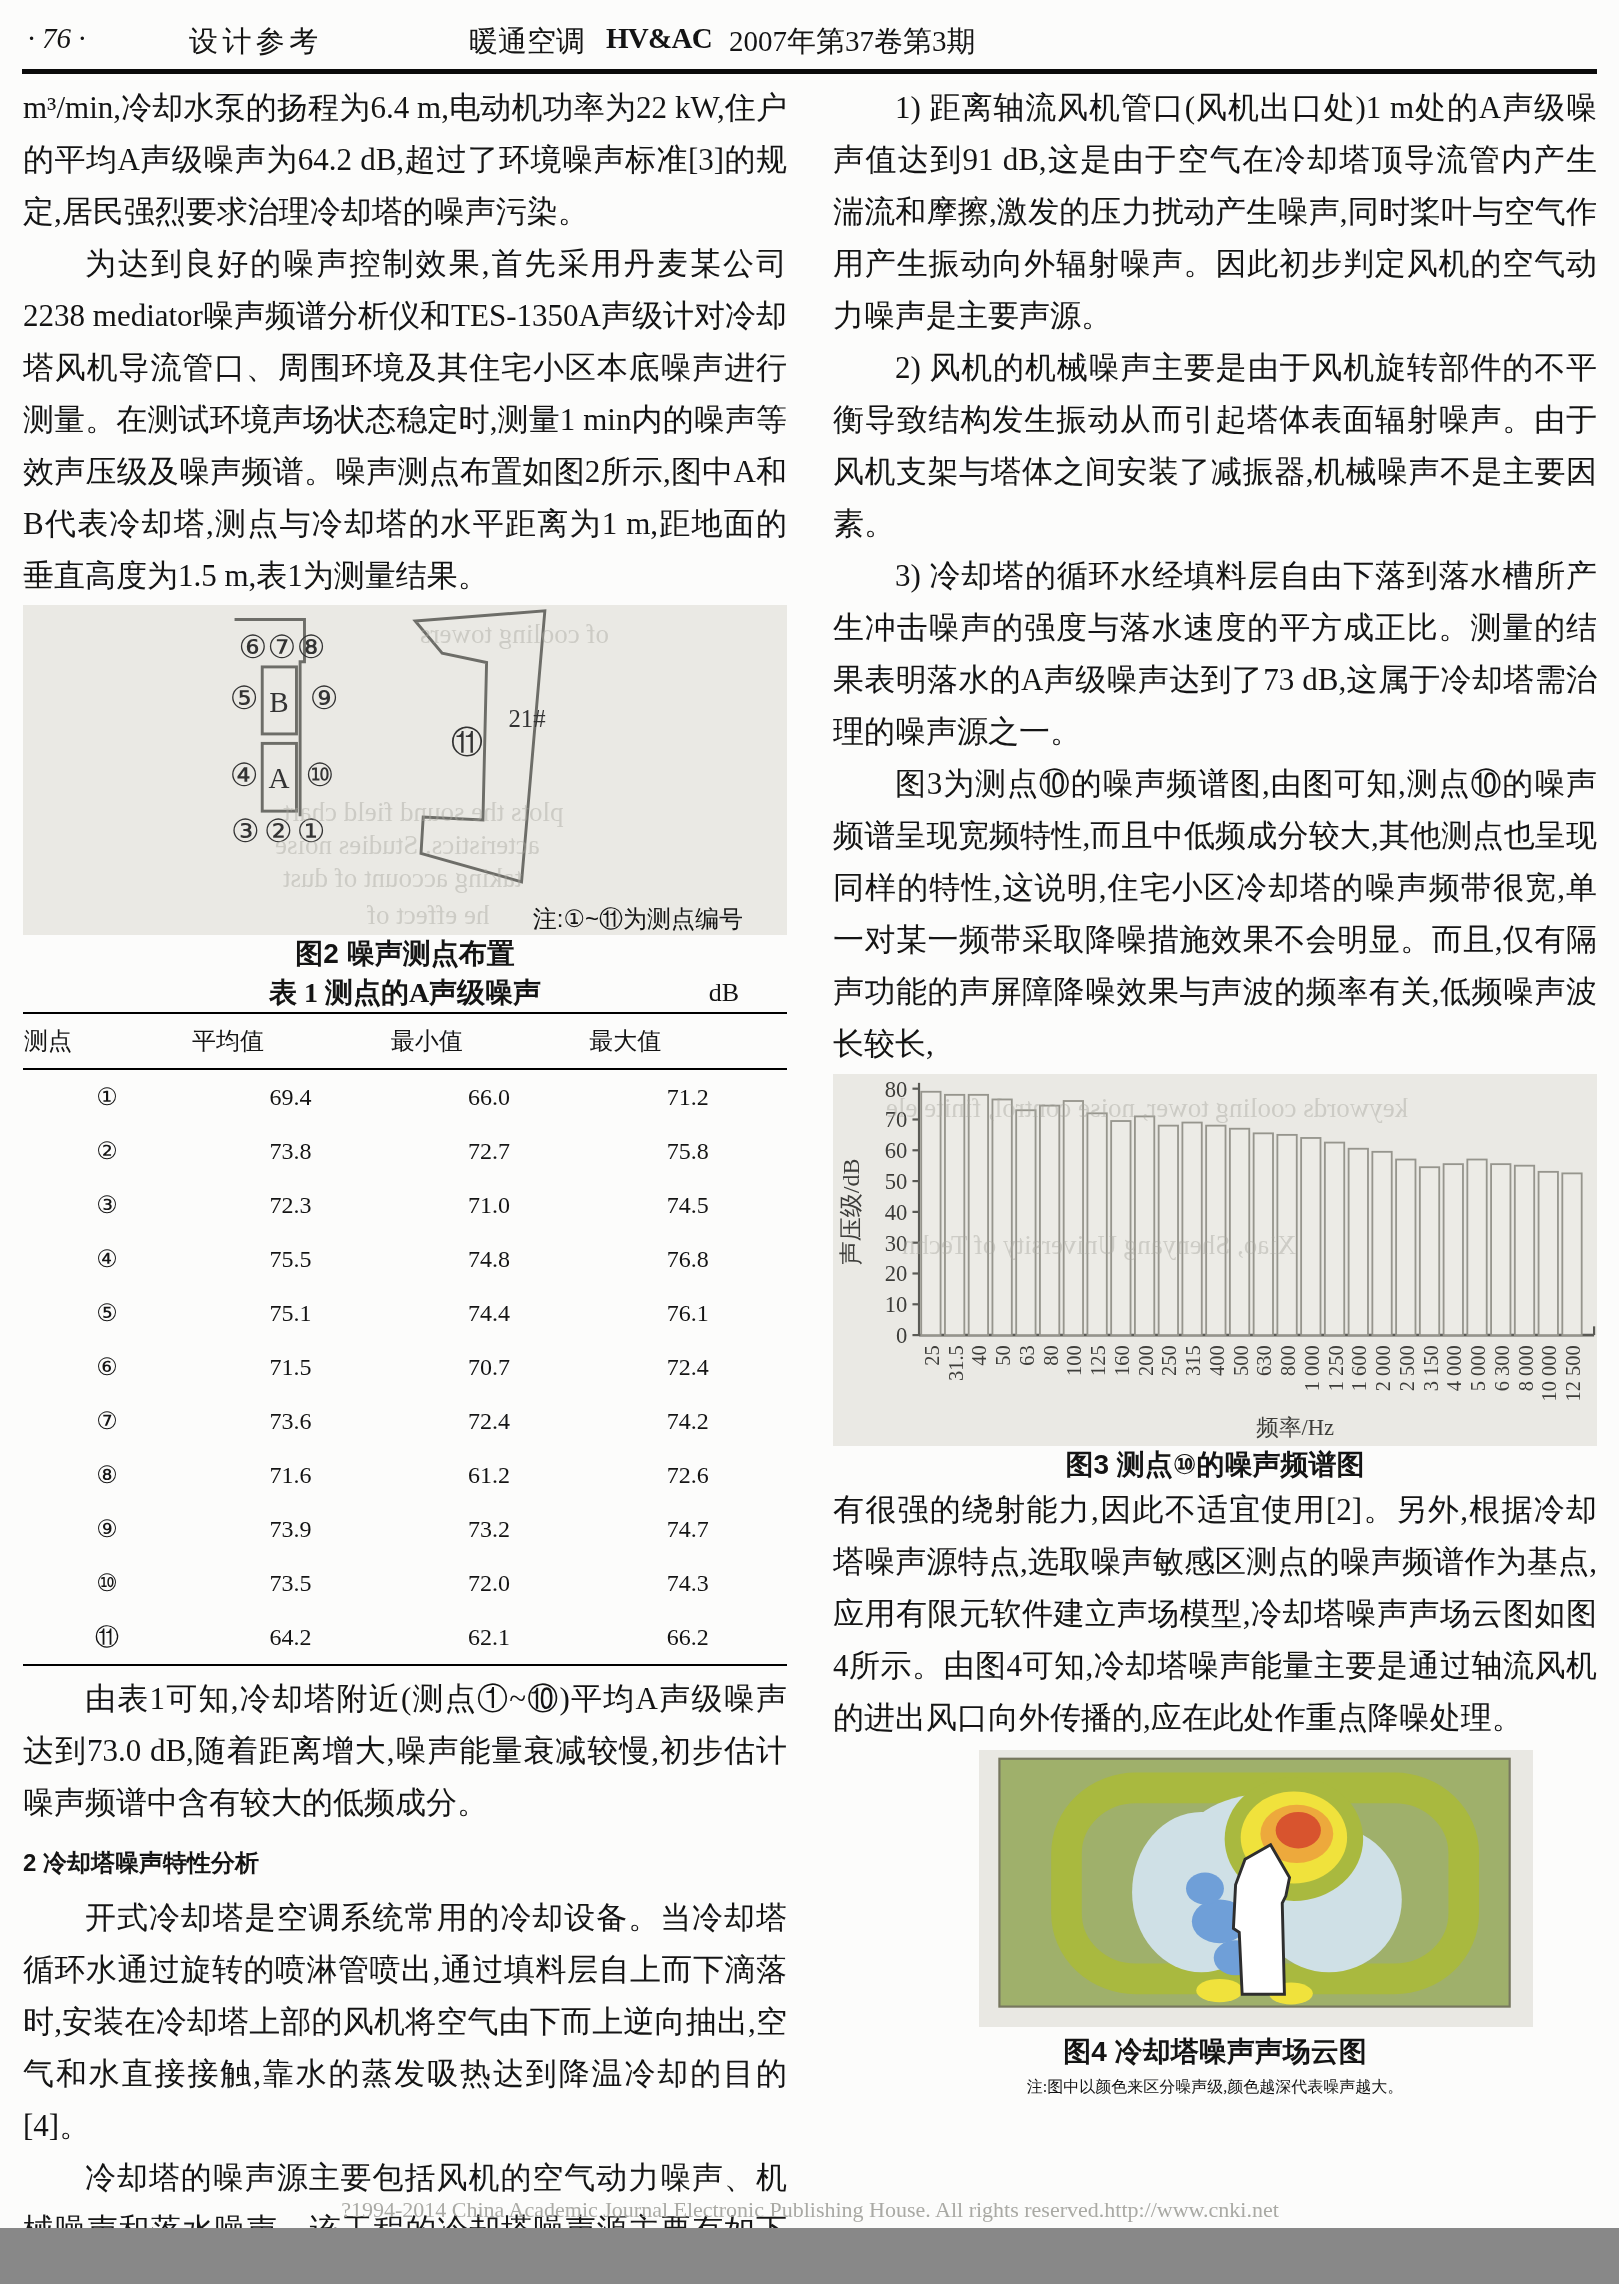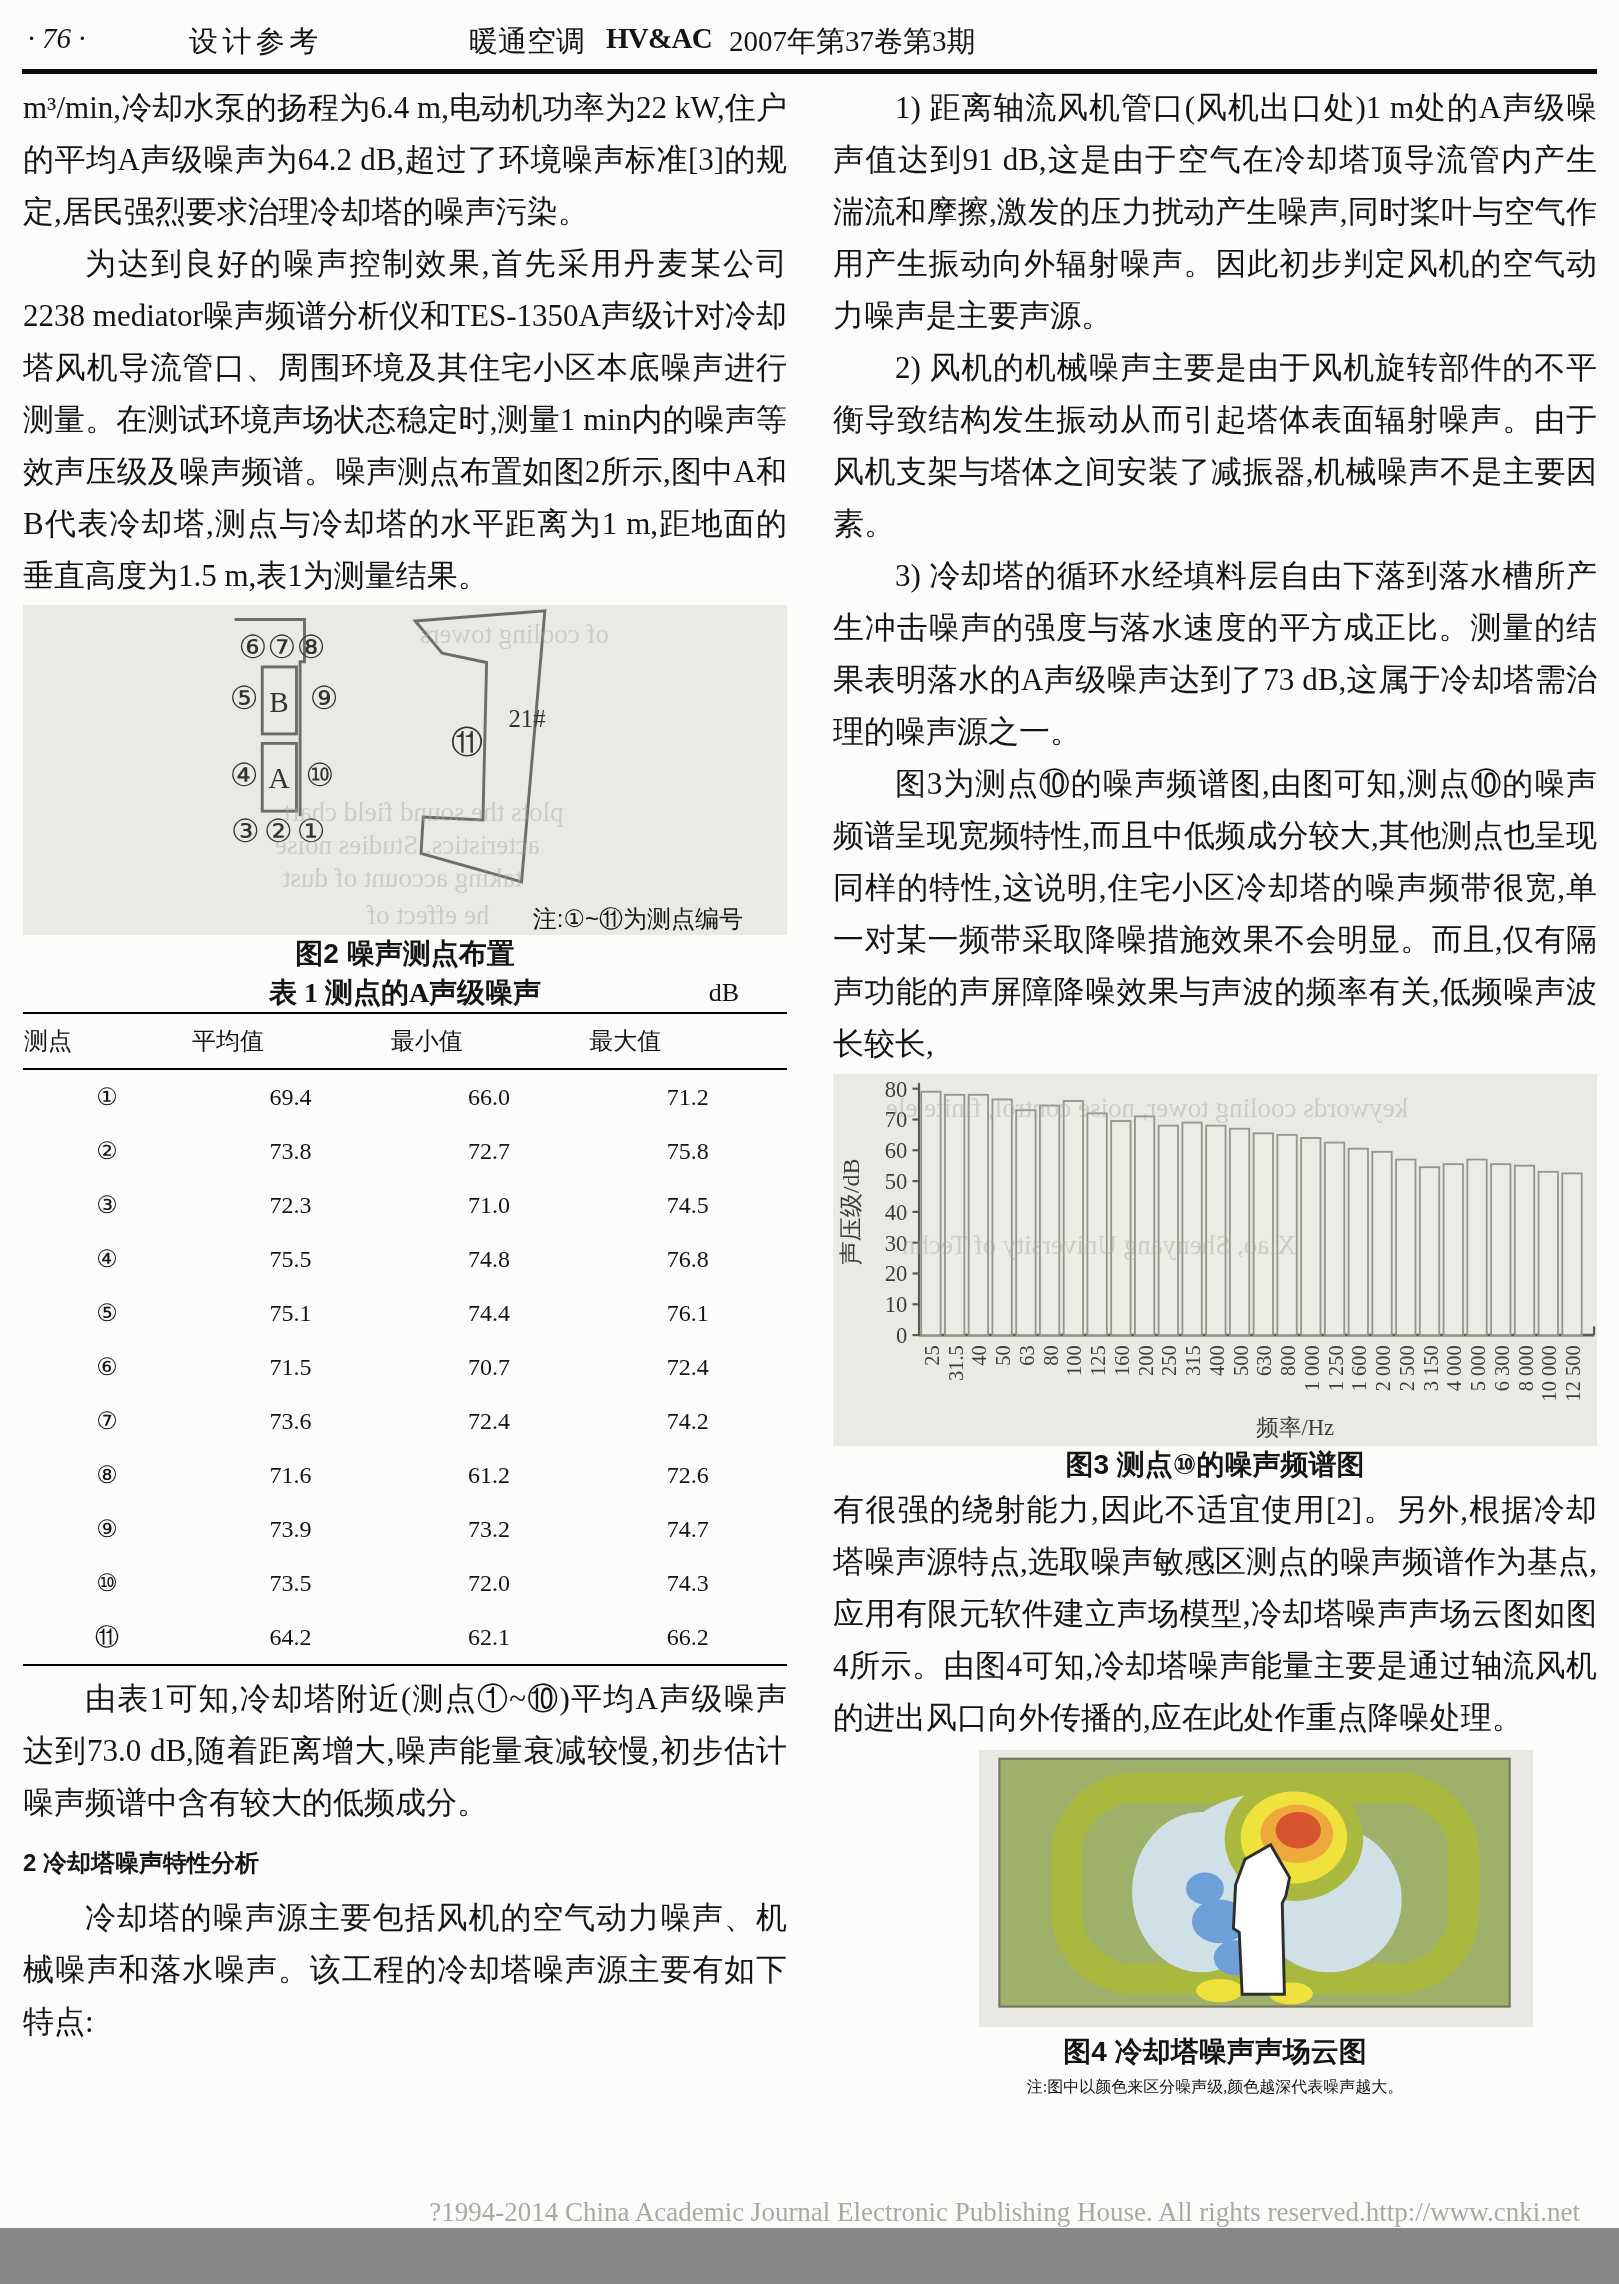--- a/index.html
+++ b/index.html
@@ -38,21 +38,21 @@
   table.t1{width:100%;border-collapse:collapse;border-top:2.9px solid #000;border-bottom:2.9px solid #000;
            font-size:24px;}
   table.t1 th{border-bottom:2.2px solid #000;font-weight:normal;height:38px;}
   table.t1 td{height:34px;text-align:center;}
   table.t1 th:nth-child(1),table.t1 td:nth-child(1){width:22%;}
   .sec-heading{font-family:"Liberation Sans","DejaVu Sans",sans-serif;font-weight:bold;
                font-size:24px;line-height:44px;margin:11.7px 0 7.3px 0;text-indent:0;}
   .fig4-note{text-align:center;font-size:16px;line-height:32px;}
   
   .footer{position:absolute;top:2197px;left:40px;width:1540px;display:flex;
-          justify-content:flex-end;color:#a9a9a4;font-size:27px;}
+          justify-content:center;color:#a9a9a4;font-size:22px;}
   svg text{font-family:"Liberation Serif","DejaVu Serif",serif;}
 </style>
 </head>
 <body>
 
 <div class="page">
 
   <div class="header">
     <span class="h-marker">· 76 ·</span>
     <span class="h-section">设计参考</span>
@@ -169,20 +169,21 @@
             <td>⑪</td>
             <td>64.2</td>
             <td>62.1</td>
             <td>66.2</td>
           </tr>
         </tbody>
     </table>
 
     <p class="indent" style="margin-top:7.3px;">由表1可知,冷却塔附近(测点①~⑩)平均A声级噪声达到73.0 dB,随着距离增大,噪声能量衰减较慢,初步估计噪声频谱中含有较大的低频成分。</p>
     <p class="sec-heading">2  冷却塔噪声特性分析</p>
+    <p class="indent">开式冷却塔是空调系统常用的冷却设备。当冷却塔循环水通过旋转的喷淋管喷出,通过填料层自上而下滴落时,安装在冷却塔上部的风机将空气由下而上逆向抽出,空气和水直接接触,靠水的蒸发吸热达到降温冷却的目的[4]。</p>
     <p class="indent">冷却塔的噪声源主要包括风机的空气动力噪声、机械噪声和落水噪声。该工程的冷却塔噪声源主要有如下特点:</p>
   </div>
 
   <div class="col col-right">
     <p class="indent">1) 距离轴流风机管口(风机出口处)1 m处的A声级噪声值达到91 dB,这是由于空气在冷却塔顶导流管内产生湍流和摩擦,激发的压力扰动产生噪声,同时桨叶与空气作用产生振动向外辐射噪声。因此初步判定风机的空气动力噪声是主要声源。</p>
     <p class="indent">2) 风机的机械噪声主要是由于风机旋转部件的不平衡导致结构发生振动从而引起塔体表面辐射噪声。由于风机支架与塔体之间安装了减振器,机械噪声不是主要因素。</p>
     <p class="indent">3) 冷却塔的循环水经填料层自由下落到落水槽所产生冲击噪声的强度与落水速度的平方成正比。测量的结果表明落水的A声级噪声达到了73 dB,这属于冷却塔需治理的噪声源之一。</p>
     <p class="indent">图3为测点⑩的噪声频谱图,由图可知,测点⑩的噪声频谱呈现宽频特性,而且中低频成分较大,其他测点也呈现同样的特性,这说明,住宅小区冷却塔的噪声频带很宽,单一对某一频带采取降噪措施效果不会明显。而且,仅有隔声功能的声屏障降噪效果与声波的频率有关,低频噪声波长较长,</p>
 
     <div class="figure scan" style="height:372px;margin-top:4.4px;" id="fig3host"><svg width="764" height="372" viewBox="0 0 1048 510" style="font-size:42px">

